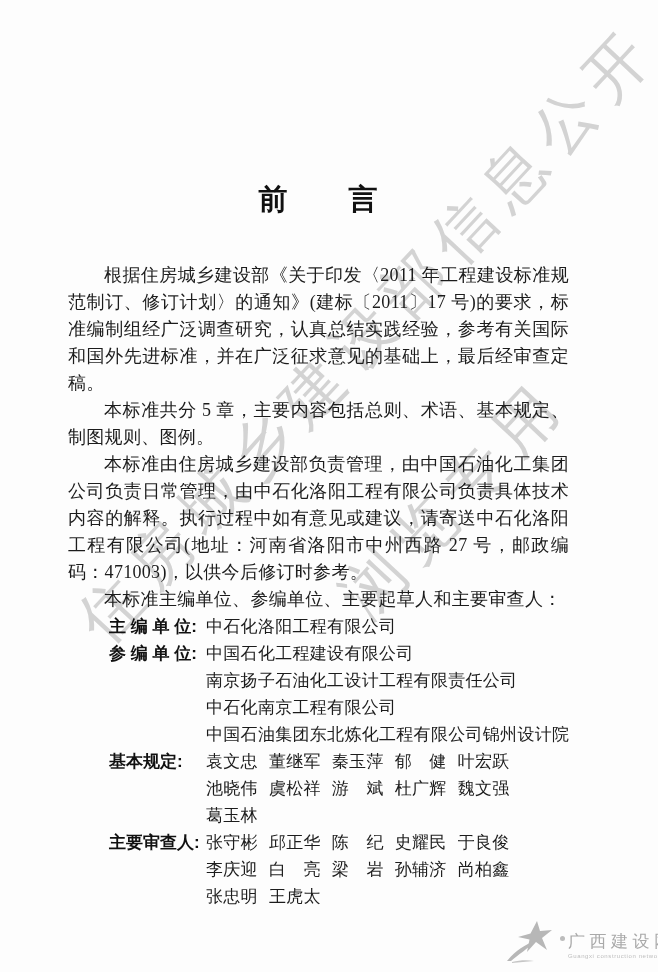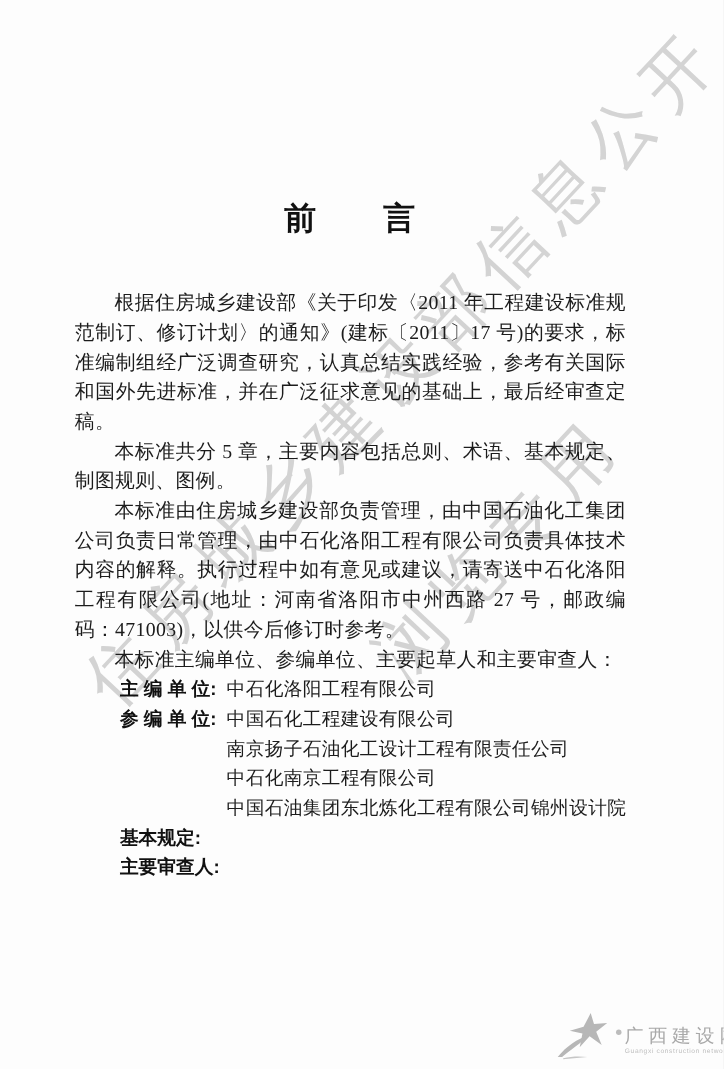--- a/index.html
+++ b/index.html
@@ -120,23 +120,33 @@
           <div class="credit-label">参 编 单 位:</div>
           <div class="credit-value">
             <div class="value-line"><span>中国石化工程建设有限公司</span></div>
             <div class="value-line"><span>南京扬子石油化工设计工程有限责任公司</span></div>
             <div class="value-line"><span>中石化南京工程有限公司</span></div>
             <div class="value-line"><span>中国石油集团东北炼化工程有限公司锦州设计院</span></div>
           </div>
         </div>
         <div class="credit-row">
           <div class="credit-label">基本规定:</div>
+          <div class="credit-value">
+            <div class="value-line"><span>袁文忠</span><span>董继军</span><span>秦玉萍</span><span>郁　健</span><span>叶宏跃</span></div>
+            <div class="value-line"><span>池晓伟</span><span>虞松祥</span><span>游　斌</span><span>杜广辉</span><span>魏文强</span></div>
+            <div class="value-line"><span>葛玉林</span></div>
+          </div>
         </div>
         <div class="credit-row">
           <div class="credit-label">主要审查人:</div>
+          <div class="credit-value">
+            <div class="value-line"><span>张守彬</span><span>邱正华</span><span>陈　纪</span><span>史耀民</span><span>于良俊</span></div>
+            <div class="value-line"><span>李庆迎</span><span>白　亮</span><span>梁　岩</span><span>孙辅济</span><span>尚柏鑫</span></div>
+            <div class="value-line"><span>张忠明</span><span>王虎太</span></div>
+          </div>
         </div>
       </div>
   </div>
 
   <div class="footer-logo">
     <div class="logo-mark">
       <svg width="52" height="44" viewBox="0 0 52 44" aria-hidden="true">
         <path d="M31 1 L34 11 L46 10 L36 18 L41 30 L30 22 L21 32 L23.5 19.5 L12 17 L24.5 13.5 Z" fill="#b7b7b7"></path>
         <path d="M1 41 C9 31 18 25 31 20 C21 29 12 35 5 41 Z" fill="#b7b7b7"></path>
         <path d="M6 42 C14 40 22 40 28 41 L6 43 Z" fill="#c6c6c6"></path>

